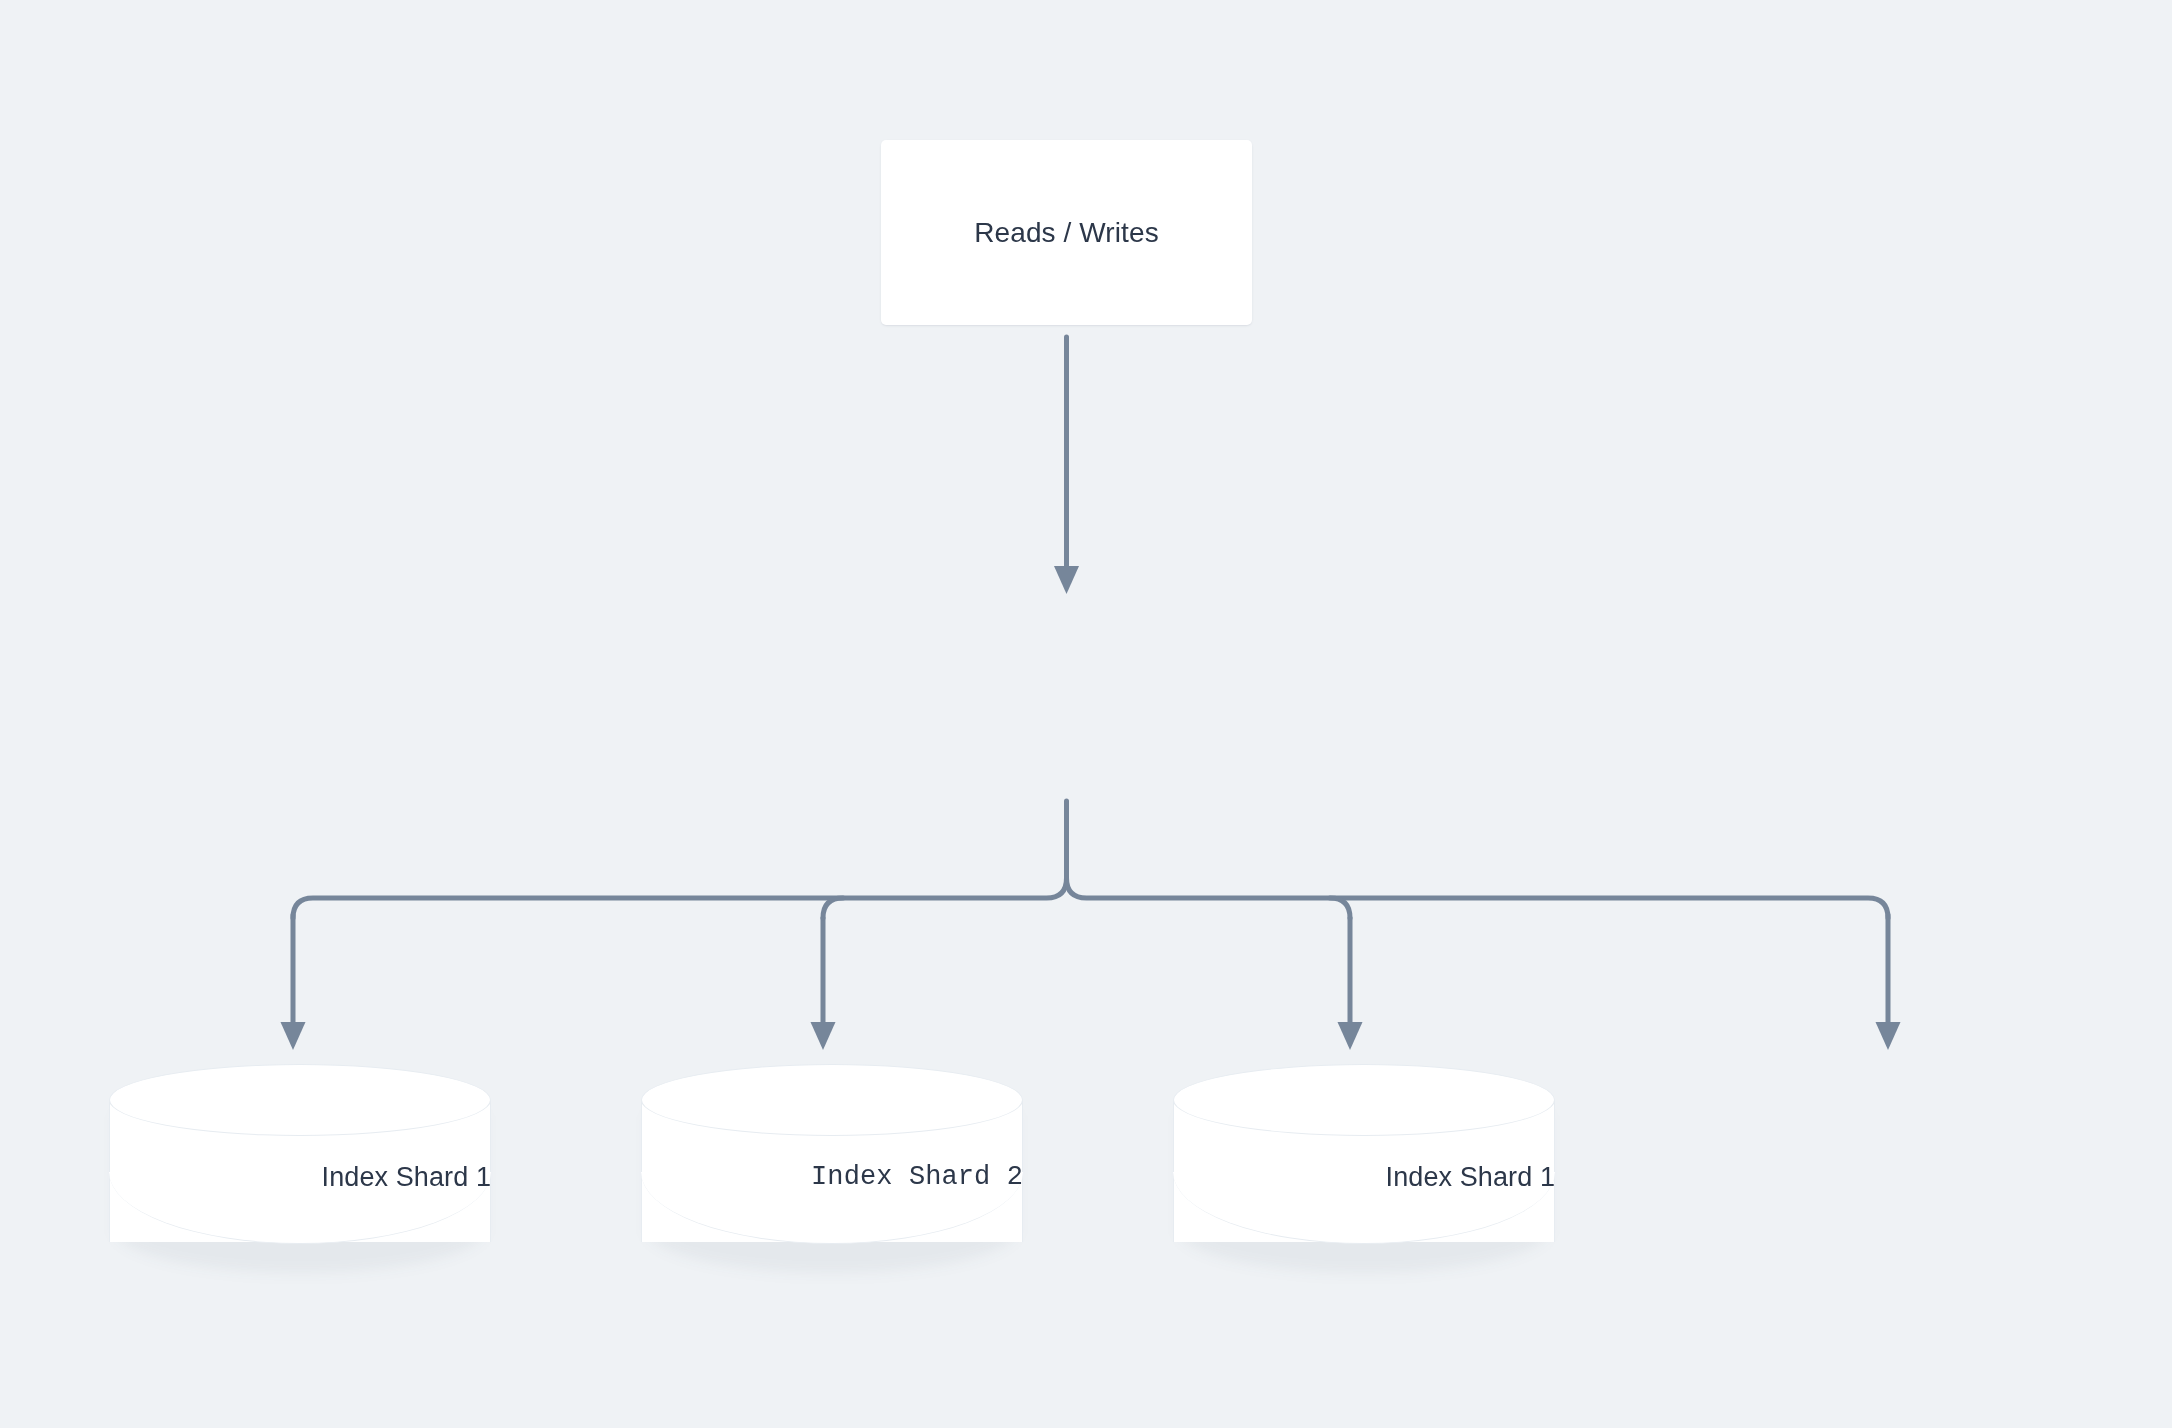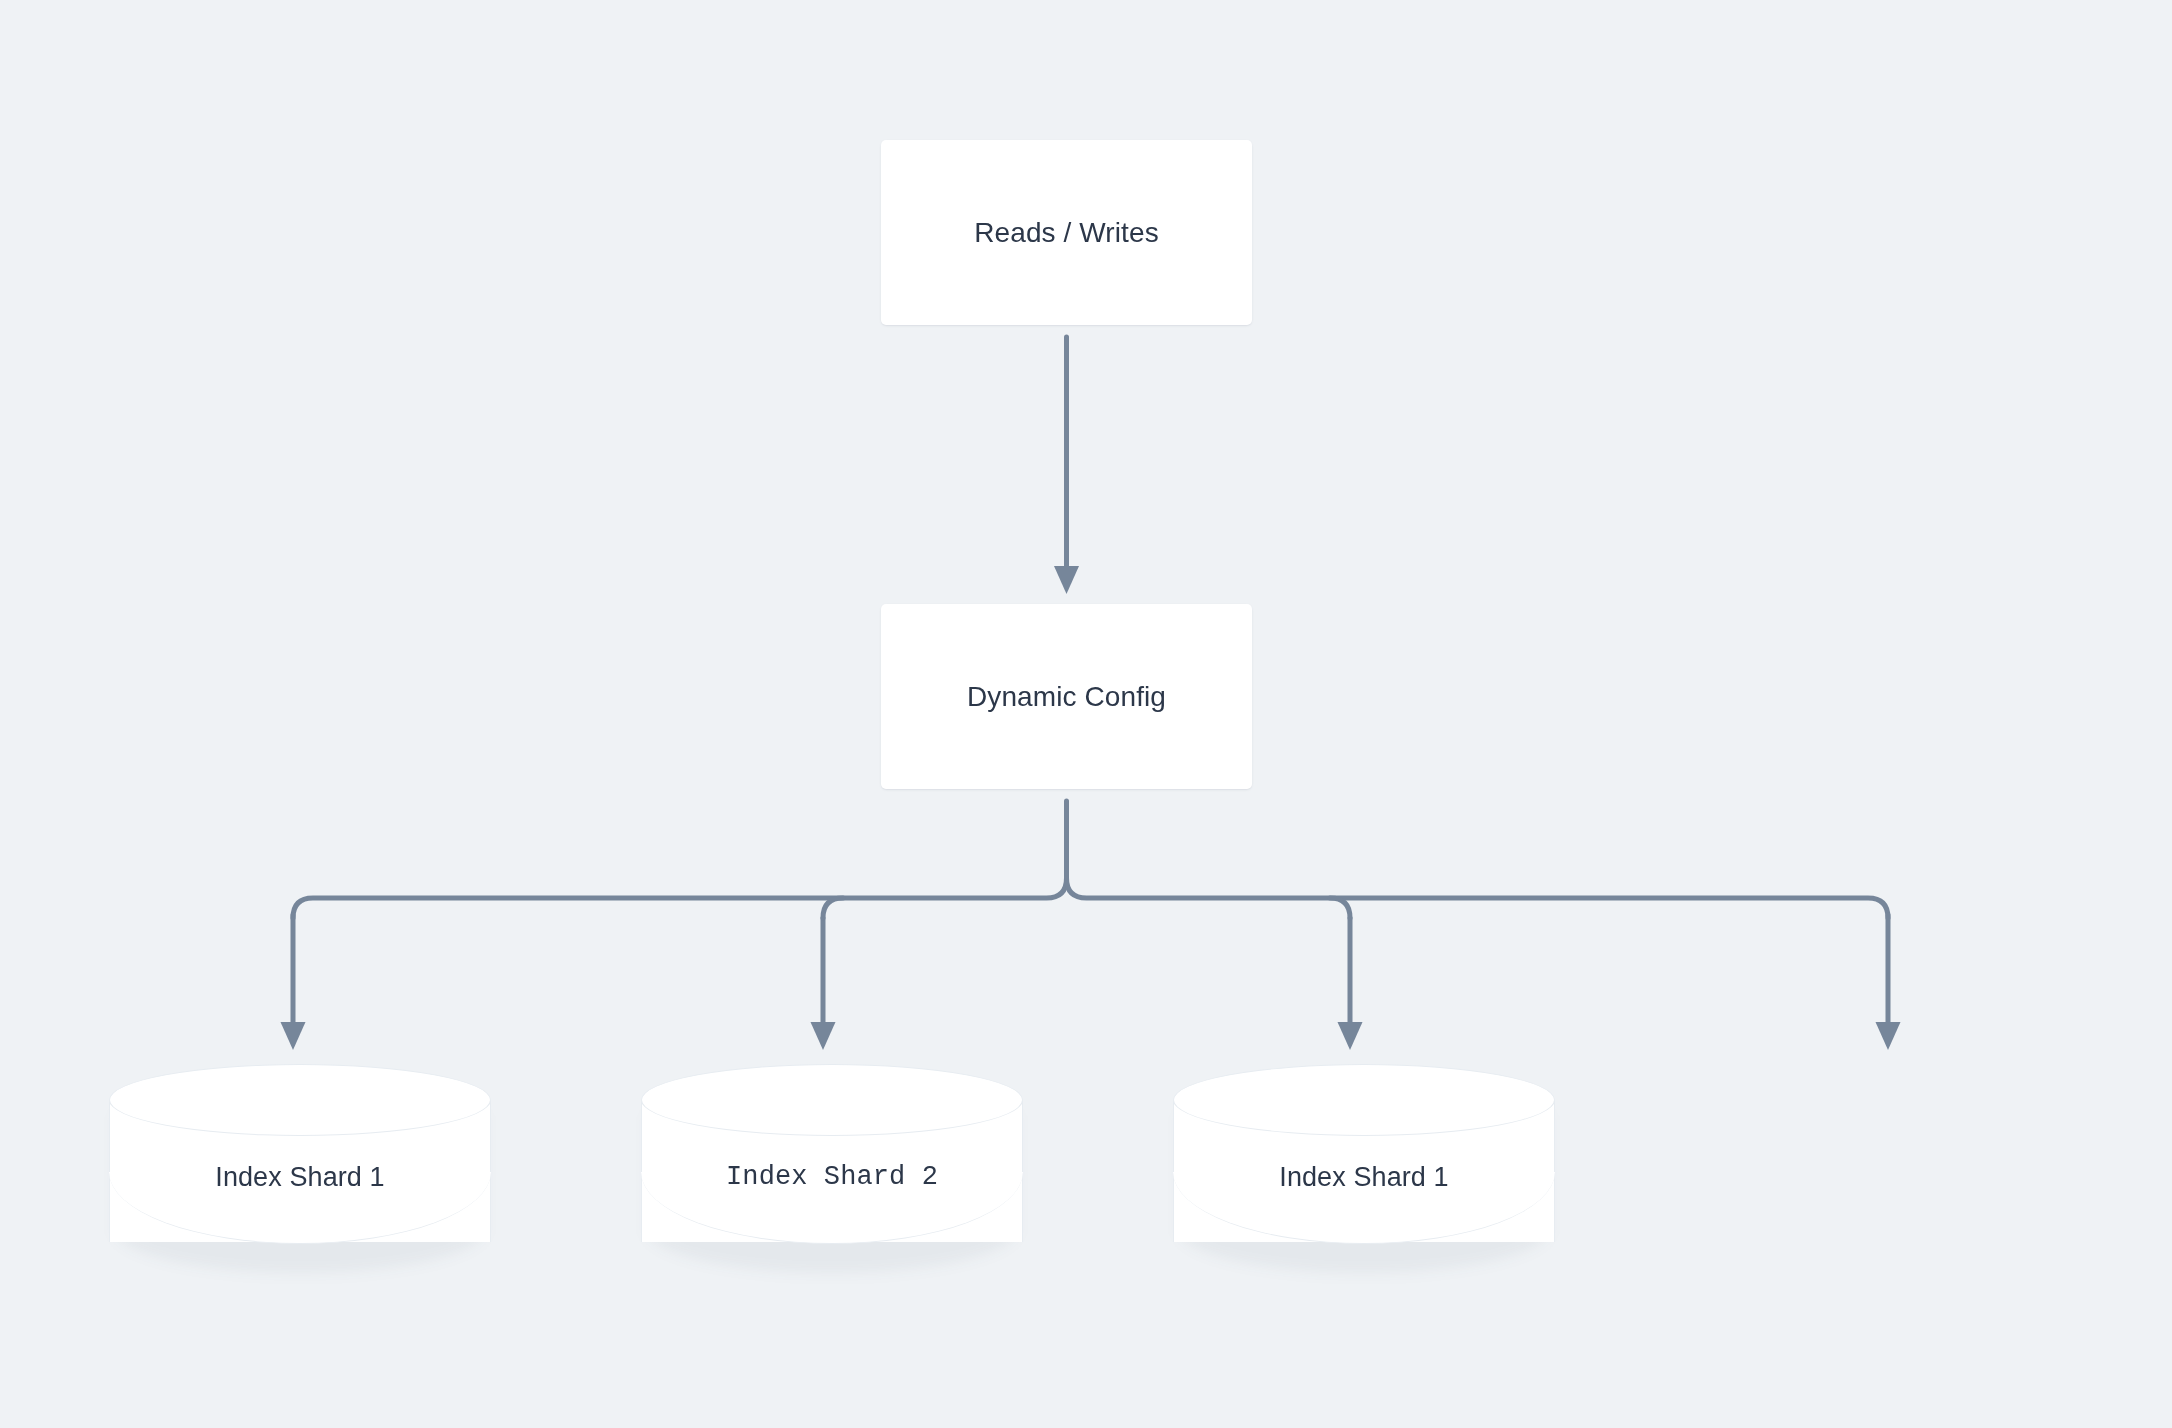--- a/index.html
+++ b/index.html
@@ -110,21 +110,21 @@
     background: #ffffff;
     border-radius: 50%;
     border: 1px solid #e7ecf1;
     box-sizing: border-box;
   }
   .cyl-label {
     position: absolute;
     left: 0;
     top: 98px;
     width: 382px;
-    text-align: center;
+    text-align: right;
     font-size: 27px;
     font-weight: 400;
     color: #2c3749;
     letter-spacing: 0.1px;
     white-space: nowrap;
   }
 
   #node-shard-0 { left: 109px;  top: 1064px; }
   #node-shard-1 { left: 641px;  top: 1064px; font-family: Liberation Mono, monospace; }
   #node-shard-2 { left: 1173px; top: 1064px; }
@@ -170,23 +170,20 @@
     <g>
       <path d="M 1888 915 L 1888 1022" fill="none" stroke="#76869a" stroke-width="5" stroke-linecap="round"></path>
       <polygon points="1888,1050 1875.5,1022 1900.5,1022" fill="#76869a"></polygon>
     </g>
   </svg>
 
   <div class="process-node" id="node-reads-writes">
     <span class="process-label">Reads / Writes</span>
   </div>
 
-  <div class="process-node" id="node-dynamic-config">
-    <span class="process-label">Dynamic Config</span>
-  </div>
 
   <div class="cylinder-node" id="node-shard-0">
     <div class="cyl-shadow"></div>
     <div class="cyl-body"></div>
     <div class="cyl-bottom"></div>
     <div class="cyl-top"></div>
     <div class="cyl-label">Index Shard 1</div>
   </div>
 
   <div class="cylinder-node" id="node-shard-1">

